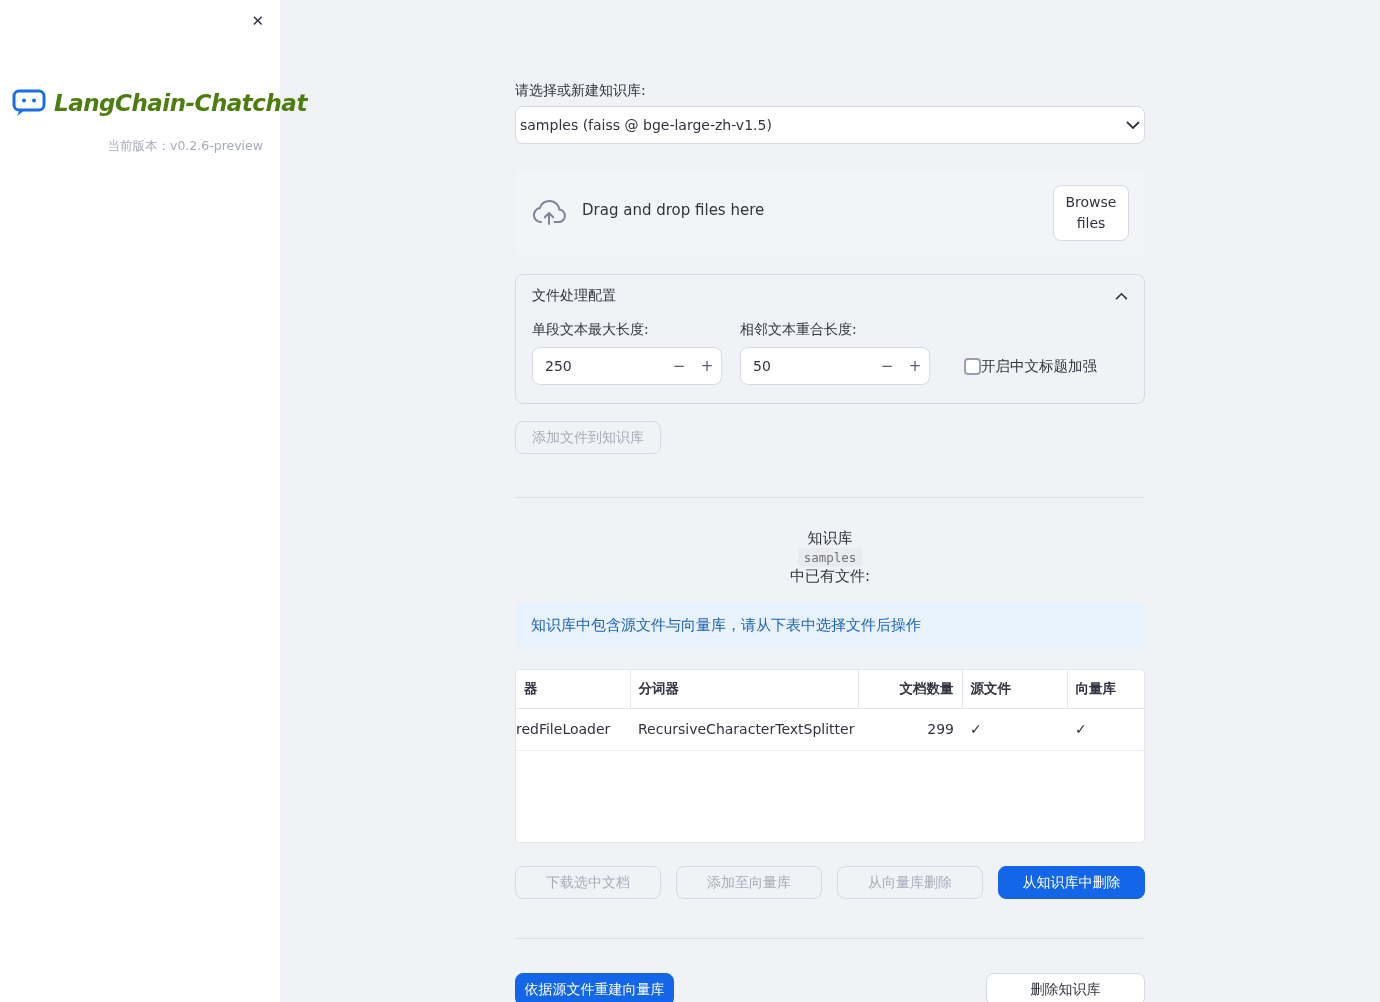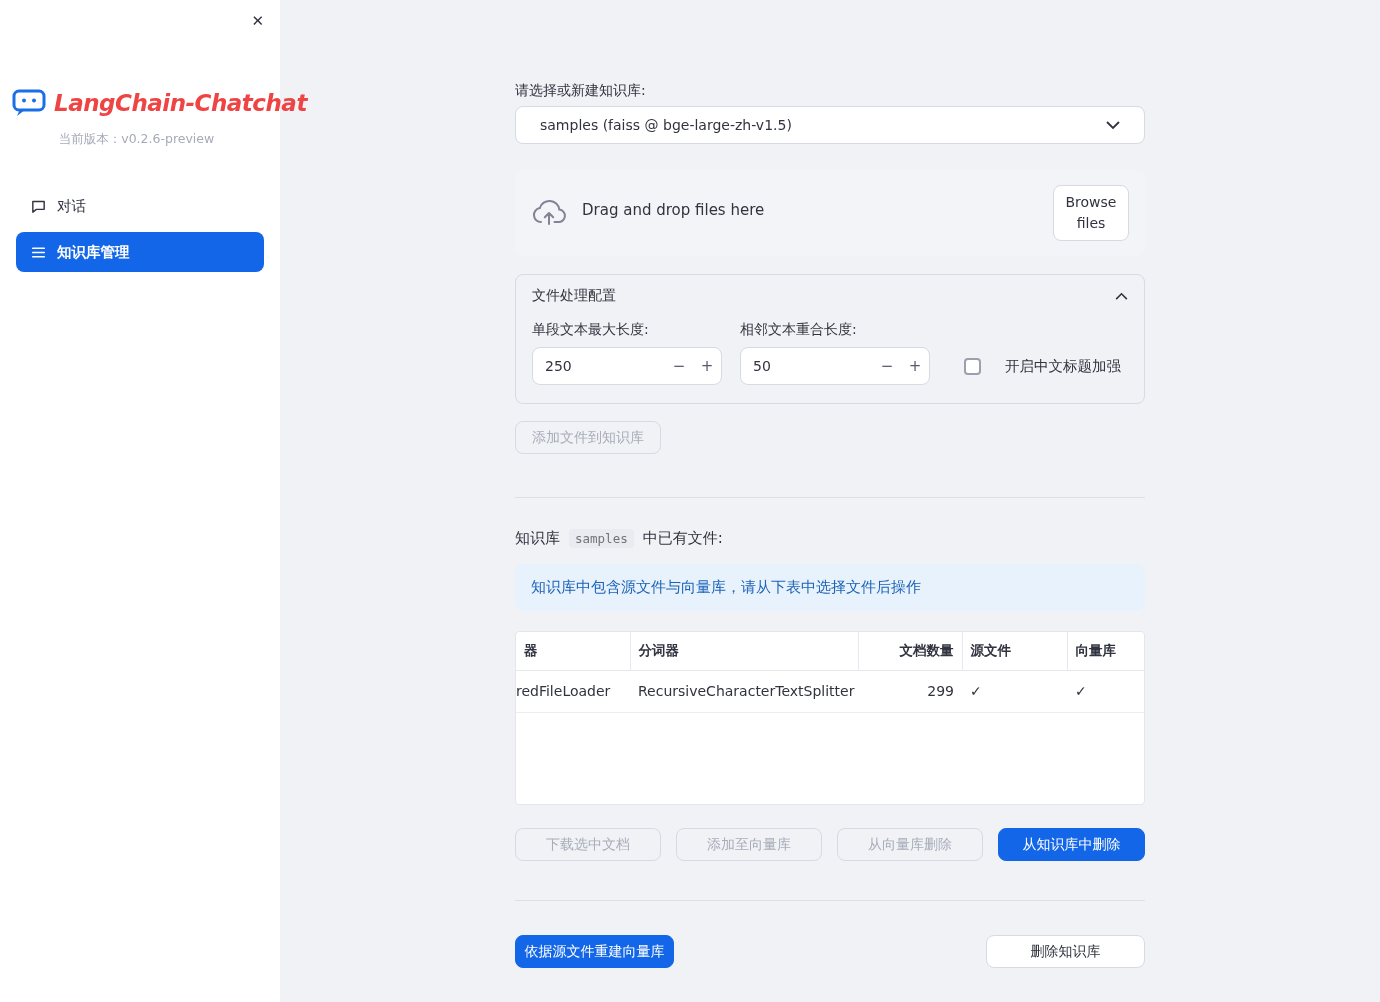--- a/index.html
+++ b/index.html
@@ -19,45 +19,45 @@
   .sb-close {
     position: absolute; top: 8px; right: 12px;
     background: none; border: none; cursor: pointer;
     font-size: 15px; color: #31333f; padding: 4px;
   }
   .logo-row {
     display: flex; align-items: center; gap: 8px;
     padding: 88px 0 0 12px;
   }
   .logo-text {
-    color: #ef4444; font-size: 23px; font-weight: bold; font-style: italic;
+    color: #4d7c0f; font-size: 23px; font-weight: bold; font-style: italic;
     letter-spacing: -0.5px; white-space: nowrap;
   }
   .version {
-    margin-top: 13px; padding-right: 7px; text-align: center;
+    margin-top: 20px; padding-right: 17px; text-align: right;
     color: #a6abb9; font-size: 12.5px;
   }
   .menu { margin-top: 38px; padding: 0 16px; display: flex; flex-direction: column; gap: 6px; }
   .menu-item {
     display: flex; align-items: center; gap: 10px;
     height: 40px; padding: 0 14px; border-radius: 8px;
     cursor: pointer; font-size: 14.5px; color: #31333f;
   }
   .menu-item.active { background: #1366e8; color: #ffffff; font-weight: bold; }
 
   
   .main { position: absolute; left: 280px; top: 0; width: 1100px; height: 1002px; overflow: hidden; }
   .main-col { width: 630px; margin: 0 auto; padding-top: 82px; }
 
   .field-label { font-size: 14px; margin-bottom: 6px; }
 
   .selectbox {
     height: 38px; background: #ffffff; border: 1px solid #d5dae4; border-radius: 8px;
     display: flex; align-items: center; justify-content: space-between;
-    padding: 0 24px; cursor: pointer; margin-bottom: 26px;
+    padding: 0 4px; cursor: pointer; margin-bottom: 26px;
   }
   .selectbox .sel-val { font-size: 14px; }
 
   .uploader {
     background: #f3f4f7; border-radius: 8px; padding: 16px;
     display: flex; align-items: center; gap: 15px;
     height: 86px; margin-bottom: 18px; justify-content: flex-end;
   }
   .uploader .up-texts { flex: 1; }
   .up-title { font-size: 15px; margin-bottom: 6px; }
@@ -80,37 +80,37 @@
   .num-group .field-label { margin-bottom: 8px; }
   .num-input {
     height: 38px; background: #ffffff; border: 1px solid #d5dae4; border-radius: 8px;
     display: flex; align-items: center; overflow: hidden;
   }
   .num-val { flex: 1; padding-left: 12px; font-size: 14px; }
   .step-btn {
     width: 28px; height: 100%; background: none; border: none; cursor: pointer;
     color: #565b6a; font-size: 15px; font-family: inherit;
   }
-  .chk-group { display: flex; align-items: center; gap: 24px; margin: 0 0 9px 16px; cursor: pointer; }
+  .chk-group { display: flex; align-items: center; gap: 0; margin: 0 0 9px 16px; cursor: pointer; }
   .chk-box { width: 17px; height: 17px; border: 2px solid #9aa0ae; border-radius: 4px; background: #fff; }
   .chk-label { font-size: 14.5px; }
 
   .btn {
     border-radius: 8px; font-size: 14px; cursor: pointer; font-family: inherit;
     padding: 0 16px; height: 33px; display: inline-flex; align-items: center; justify-content: center;
   }
   .btn-disabled { background: transparent; border: 1px solid #d5dae4; color: #a8adba; cursor: default; }
   .btn-secondary { background: #ffffff; border: 1px solid #d5dae4; color: #31333f; }
   .btn-primary { background: #1366e8; border: 1px solid #1366e8; color: #ffffff; }
 
   .divider { border: none; border-top: 1px solid #dcdfe6; }
   .div1 { margin: 43px 0 31px; }
   .div2 { margin: 39px 0 34px; }
 
-  .kb-line { display: flex; align-items: center; gap: 9px; font-size: 15px; margin-bottom: 16px; }
+  .kb-line { display: flex; align-items: center; gap: 0; font-size: 15px; margin-bottom: 16px; flex-direction: column; }
   .code-chip {
     font-family: "DejaVu Sans Mono", "Liberation Mono", monospace;
     font-size: 12.5px; color: #737373; background: #e9ebf1;
     padding: 2px 6px; border-radius: 4px;
   }
 
   .info-box {
     background: #e8f2fc; color: #1c63b7; border-radius: 8px;
     padding: 14px 16px; font-size: 15px; margin-bottom: 20px;
   }
@@ -153,34 +153,20 @@
       <rect x="2" y="3" width="30" height="19" rx="5" fill="none" stroke="#1a6ee8" stroke-width="3"></rect>
       <path d="M8 21 L5 28 L14 21 Z" fill="#1a6ee8"></path>
       <circle cx="12" cy="12.5" r="2" fill="#1a6ee8"></circle>
       <circle cx="22" cy="12.5" r="2" fill="#1a6ee8"></circle>
     </svg>
     <span class="logo-text">LangChain-Chatchat</span>
   </div>
 
   <div class="version">当前版本：v0.2.6-preview</div>
 
-  <nav class="menu">
-    <div class="menu-item">
-      <svg width="17" height="17" viewBox="0 0 24 24">
-        <path d="M4 5 h16 v11 H9 l-5 4 Z" fill="none" stroke="#31333f" stroke-width="2" stroke-linejoin="round"></path>
-      </svg>
-      <span>对话</span>
-    </div>
-    <div class="menu-item active">
-      <svg width="17" height="17" viewBox="0 0 24 24">
-        <path d="M4 6 h16 M4 12 h16 M4 18 h16" fill="none" stroke="#ffffff" stroke-width="2.4" stroke-linecap="round"></path>
-      </svg>
-      <span>知识库管理</span>
-    </div>
-  </nav>
 </aside>
 
 <main class="main">
   <div class="main-col">
 
     <div class="field-label">请选择或新建知识库:</div>
     <div class="selectbox">
       <span class="sel-val">samples (faiss @ bge-large-zh-v1.5)</span>
       <svg width="14" height="9" viewBox="0 0 14 9">
         <path d="M1 1 L7 7 L13 1" fill="none" stroke="#31333f" stroke-width="1.8"></path>

